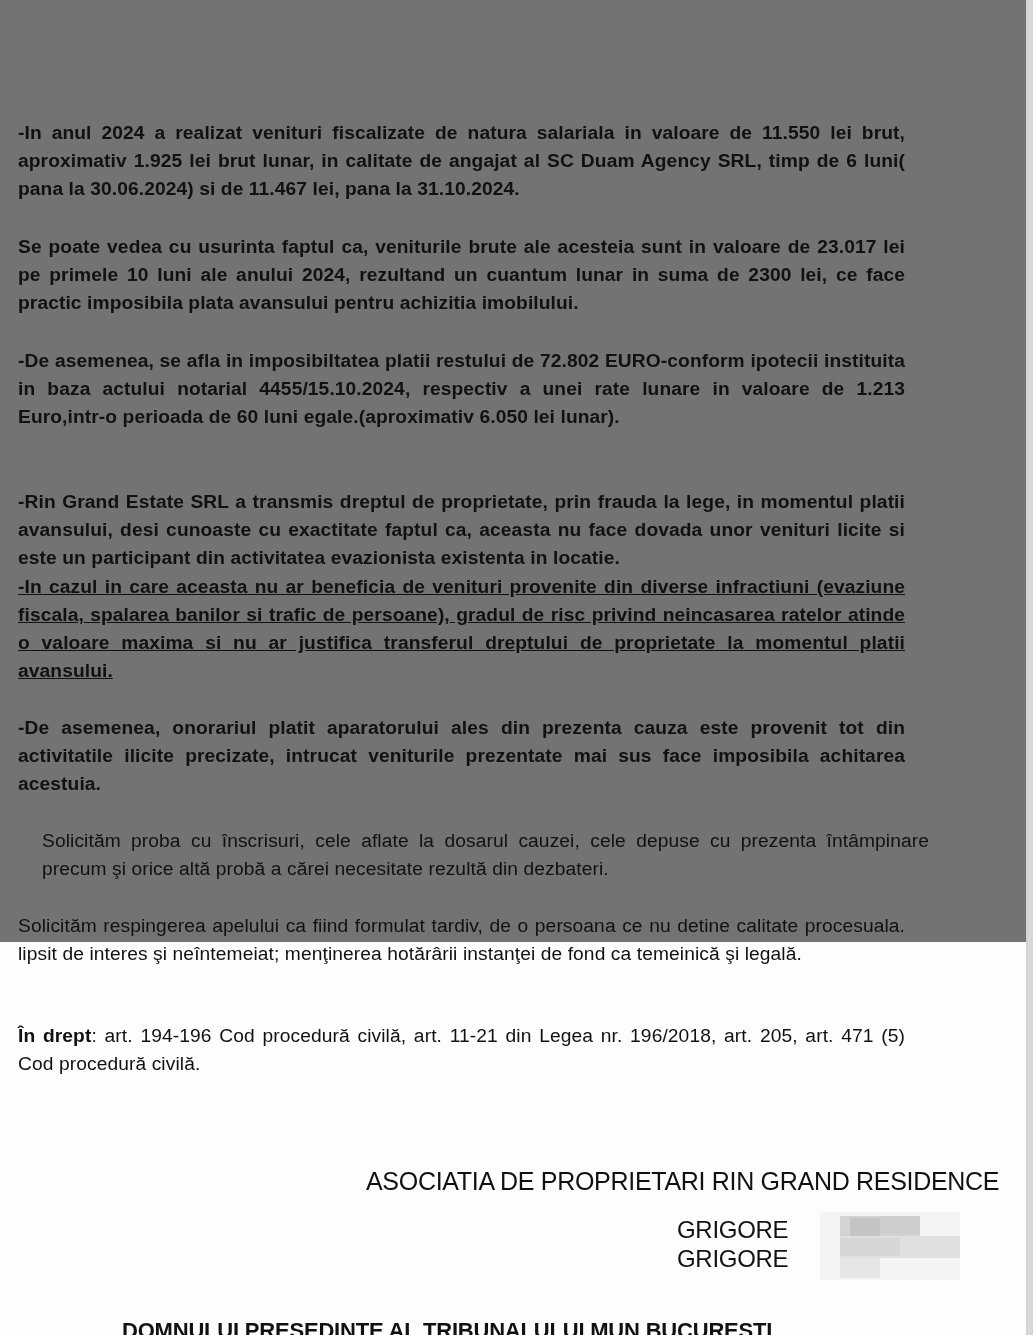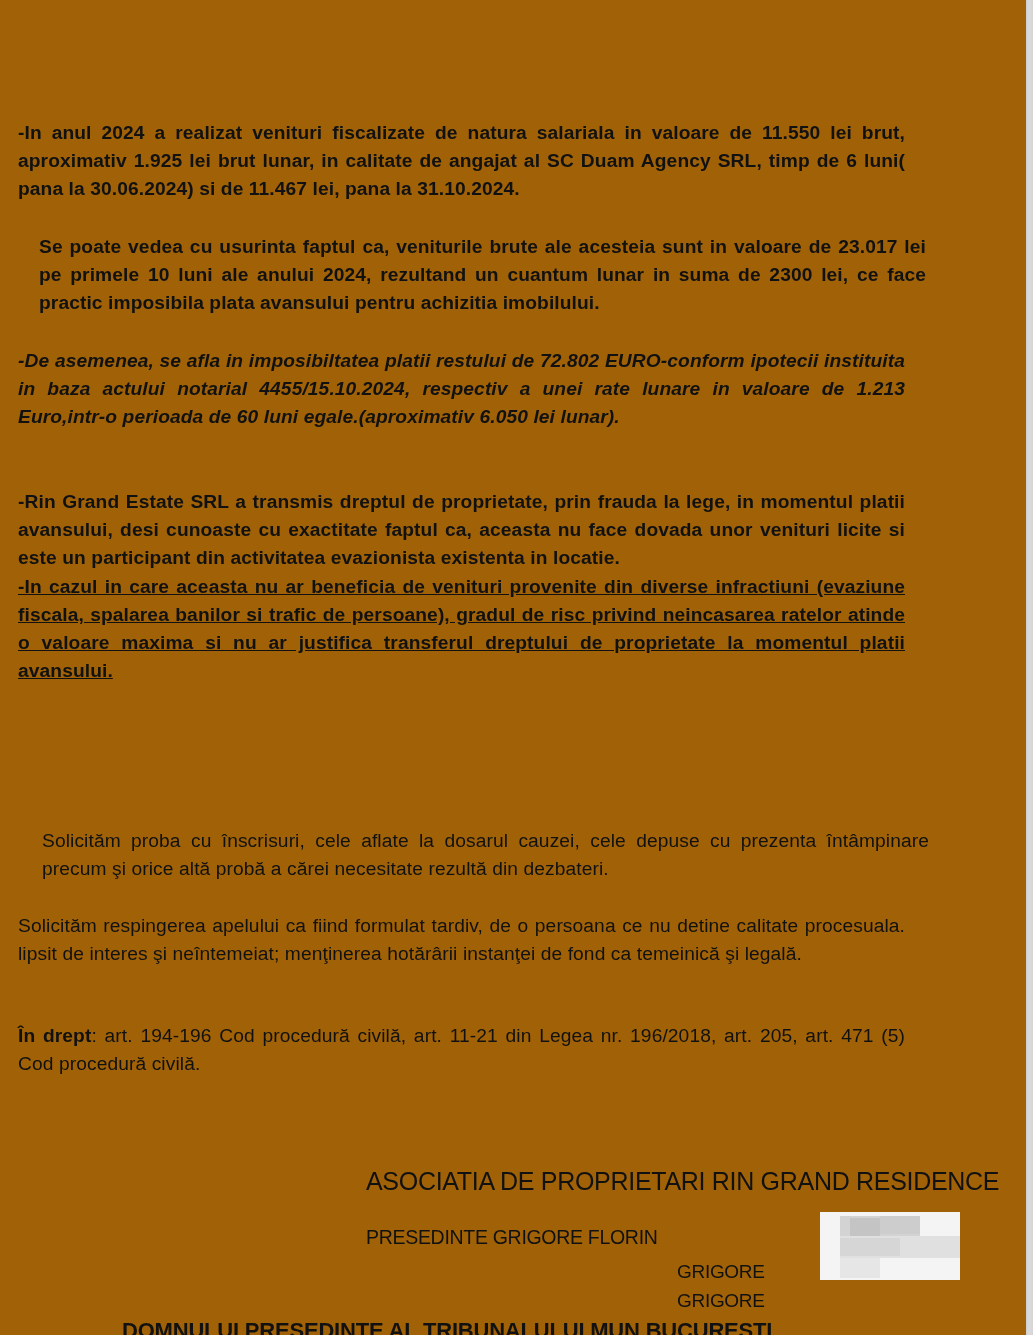--- a/index.html
+++ b/index.html
@@ -13,22 +13,22 @@
     position: relative;
     overflow: hidden;
     font-family: "Liberation Sans", "DejaVu Sans", sans-serif;
     color: #111;
   }
   .page {
     position: absolute;
     left: 0;
     top: 0;
     width: 1026px;
-    height: 1335px;
-    background: #a16207;
+    height: 942px;
+    background: #737373;
   }
   .edge {
     position: absolute;
     left: 1026px;
     top: 0;
     width: 7px;
     height: 1335px;
     background: linear-gradient(to right, #cfcfcf, #dcdcdc 40%, #d4d4d4);
   }
   .body-text {
@@ -40,22 +40,22 @@
     text-align: justify;
     letter-spacing: 0.1px;
   }
   .para {
     margin: 0;
     text-align: justify;
     text-align-last: left;
   }
   .bold { font-weight: bold; }
   .p1 { top: 119px; }
-  .p2 { top: 233px; margin-left: 21px; }
-  .p3 { top: 347px; font-style: italic; }
+  .p2 { top: 233px; }
+  .p3 { top: 347px; }
   .p4 { top: 488px; }
   .p5 { top: 573px; text-decoration: underline; }
   .p6 { top: 714px; }
   .p7 { top: 827px; font-weight: normal; margin-left: 24px; }
   .p8 { top: 912px; font-weight: normal; }
   .p9 { top: 1025px; font-weight: normal; }
   .p10 { top: 1022px; font-weight: normal; }
 
   .sig-org {
     position: absolute;
@@ -70,24 +70,23 @@
     left: 366px;
     top: 1224px;
     font-size: 19.5px;
     line-height: 26px;
     letter-spacing: -0.3px;
   }
   .sig-name {
     position: absolute;
     left: 677px;
     top: 1215px;
-    font-size: 19px;
+    font-size: 24px;
     line-height: 29px;
     letter-spacing: -0.3px;
-    margin-top: 42px;
   }
   .sig-redacted {
     position: absolute;
     left: 820px;
     top: 1212px;
     width: 140px;
     height: 68px;
   }
   .sig-redacted div {
     position: absolute;
@@ -121,36 +120,38 @@
   </div>
 
   <div class="body-text bold p4">
     <p class="para">-Rin Grand Estate SRL a transmis dreptul de proprietate, prin frauda la lege, in momentul platii avansului, desi cunoaste cu exactitate faptul ca, aceasta nu face dovada unor venituri licite si este un participant din activitatea evazionista existenta in locatie.</p>
   </div>
 
   <div class="body-text bold p5">
     <p class="para">-In cazul in care aceasta nu ar beneficia de venituri provenite din diverse infractiuni (evaziune fiscala, spalarea banilor si trafic de persoane), gradul de risc privind neincasarea ratelor atinde o valoare maxima si nu  ar justifica transferul dreptului de proprietate la momentul platii avansului.</p>
   </div>
 
+  <div class="body-text bold p6">
+    <p class="para">-De asemenea, onorariul platit aparatorului ales din prezenta cauza este provenit tot din activitatile ilicite precizate, intrucat veniturile prezentate mai sus face imposibila achitarea acestuia.</p>
+  </div>
 
   <div class="body-text p7">
     <p class="para">Solicităm proba cu înscrisuri, cele aflate la dosarul cauzei, cele depuse cu prezenta întâmpinare precum şi orice altă probă a cărei necesitate rezultă din dezbateri.</p>
   </div>
 
   <div class="body-text p8">
     <p class="para">Solicităm respingerea apelului ca fiind formulat tardiv, de o persoana ce nu detine calitate procesuala. lipsit de interes şi neîntemeiat; menţinerea hotărârii instanţei de fond ca temeinică şi legală.</p>
   </div>
 
 
   <div class="body-text p10">
     <p class="para"><span class="bold">În drept</span><span>:  art. 194-196 Cod procedură civilă, art. 11-21 din Legea nr. 196/2018,  art. 205, art. 471 (5) Cod procedură civilă.</span></p>
   </div>
 
   <div class="sig-org">ASOCIATIA DE PROPRIETARI RIN GRAND RESIDENCE</div>
-  <div class="sig-title">PRESEDINTE GRIGORE FLORIN</div>
   <div class="sig-name">
     <div>GRIGORE</div>
     <div>GRIGORE</div>
   </div>
 
   <div class="sig-redacted">
     <div style="left:0;top:0;width:140px;height:68px;background:#f4f4f4;"></div>
     <div style="left:20px;top:4px;width:80px;height:20px;background:#d3d3d3;"></div>
     <div style="left:30px;top:6px;width:30px;height:18px;background:#c4c4c4;"></div>
     <div style="left:60px;top:4px;width:40px;height:18px;background:#cdcdcd;"></div>

